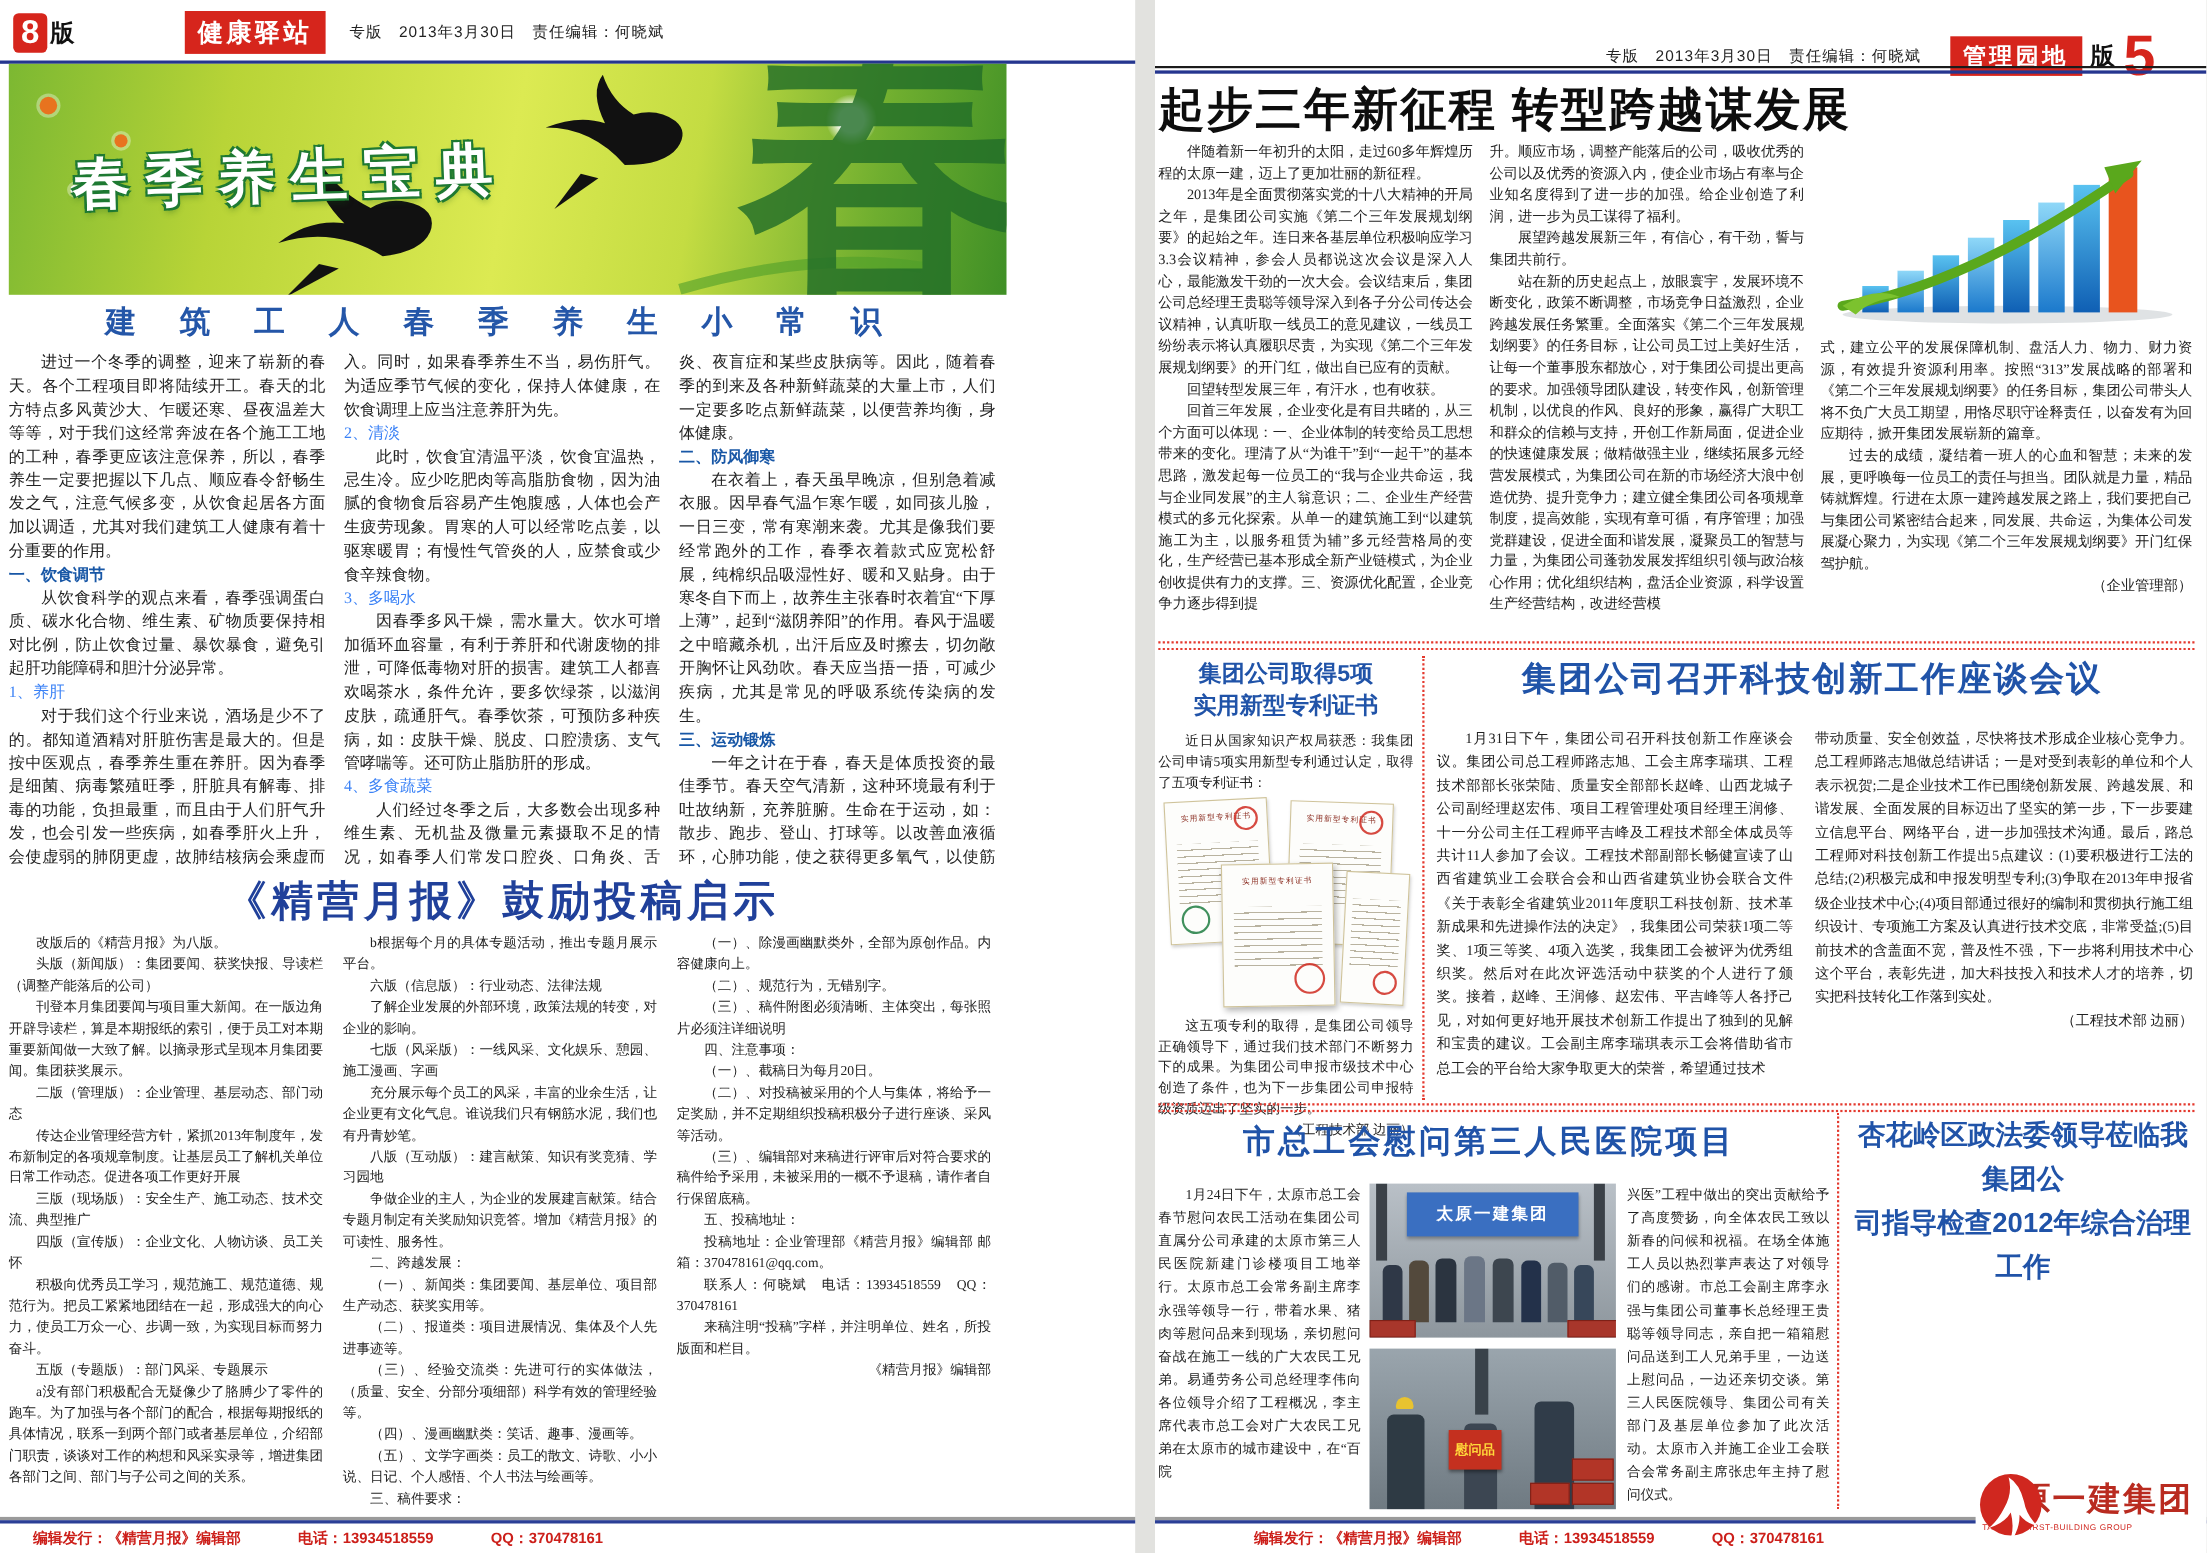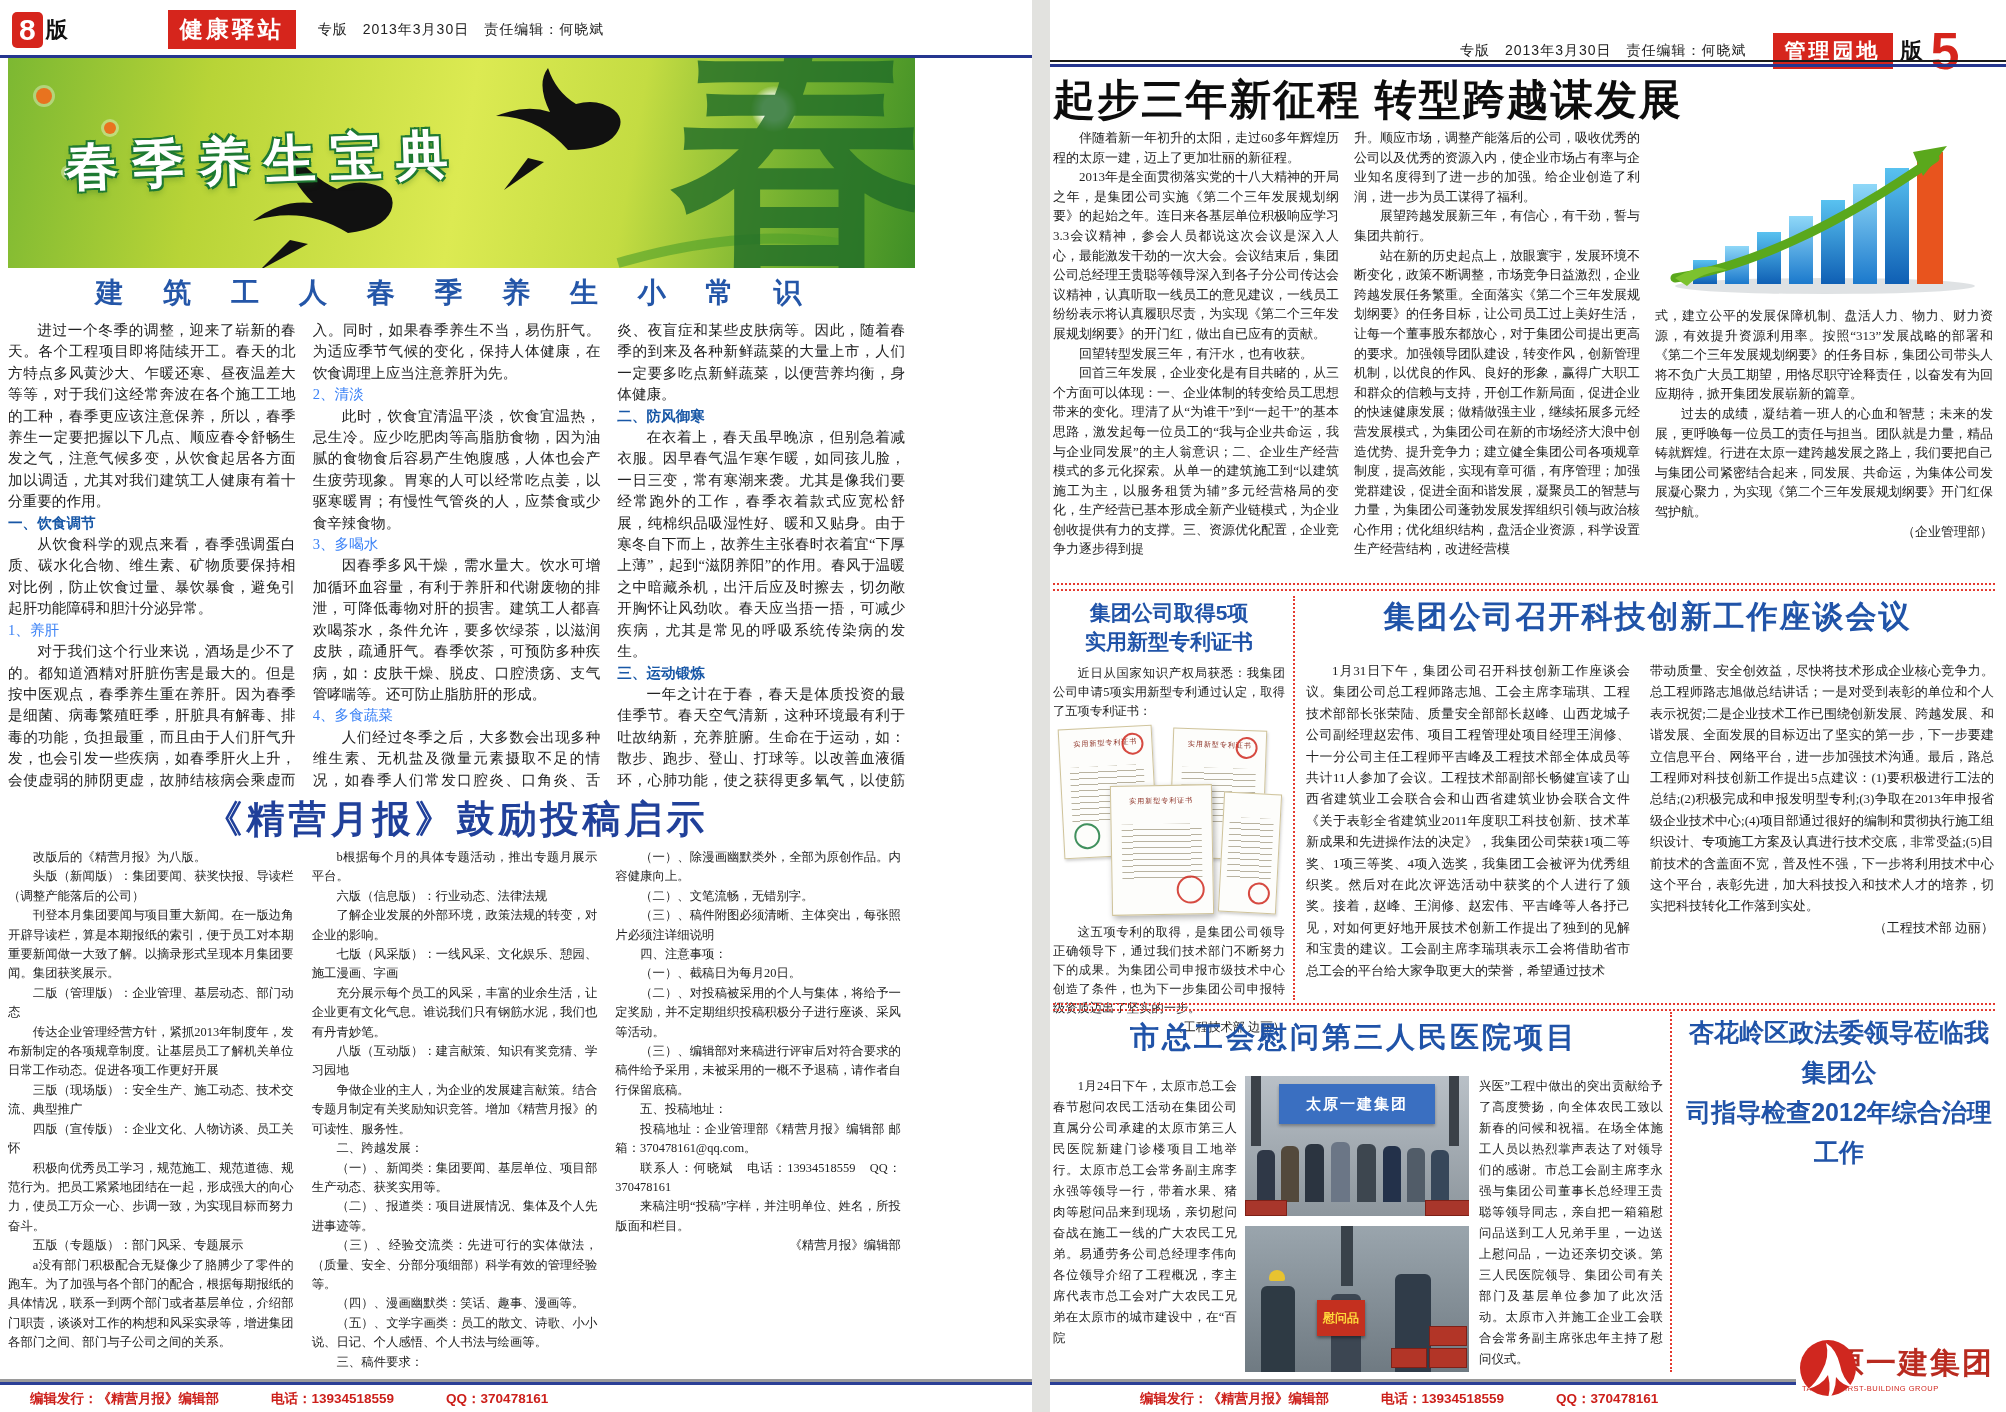--- a/index.html
+++ b/index.html
@@ -160,21 +160,21 @@
       <p class="li p">八版（互动版）：建言献策、知识有奖竞猜、学习园地</p>
       <p class="li p">争做企业的主人，为企业的发展建言献策。结合专题月制定有关奖励知识竞答。增加《精营月报》的可读性、服务性。</p>
       <p class="li p">二、跨越发展：</p>
       <p class="li p">（一）、新闻类：集团要闻、基层单位、项目部生产动态、获奖实用等。</p>
       <p class="li p">（二）、报道类：项目进展情况、集体及个人先进事迹等。</p>
       <p class="li p">（三）、经验交流类：先进可行的实体做法，（质量、安全、分部分项细部）科学有效的管理经验等。</p>
       <p class="li p">（四）、漫画幽默类：笑话、趣事、漫画等。</p>
       <p class="li p">（五）、文学字画类：员工的散文、诗歌、小小说、日记、个人感悟、个人书法与绘画等。</p>
       <p class="li p">三、稿件要求：</p>
       <p class="li p">（一）、除漫画幽默类外，全部为原创作品。内容健康向上。</p>
-      <p class="li p">（二）、文笔流畅，无错别字。</p>
+      <p class="li p">（二）、规范行为，无错别字。</p>
       <p class="li p">（三）、稿件附图必须清晰、主体突出，每张照片必须注详细说明</p>
       <p class="li p">四、注意事项：</p>
       <p class="li p">（一）、截稿日为每月20日。</p>
       <p class="li p">（二）、对投稿被采用的个人与集体，将给予一定奖励，并不定期组织投稿积极分子进行座谈、采风等活动。</p>
       <p class="li p">（三）、编辑部对来稿进行评审后对符合要求的稿件给予采用，未被采用的一概不予退稿，请作者自行保留底稿。</p>
       <p class="li p">五、投稿地址：</p>
       <p class="li p">投稿地址：企业管理部《精营月报》编辑部 邮箱：370478161@qq.com。</p>
       <p class="li p">联系人：何晓斌　电话：13934518559　QQ：370478161</p>
       <p class="li p">来稿注明“投稿”字样，并注明单位、姓名，所投版面和栏目。</p>
       <p class="li r">《精营月报》编辑部</p>

